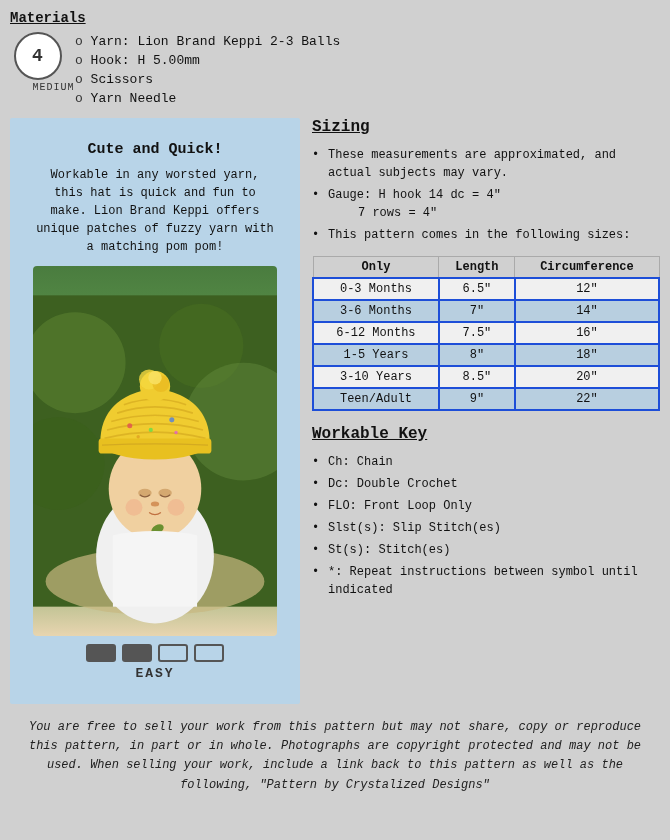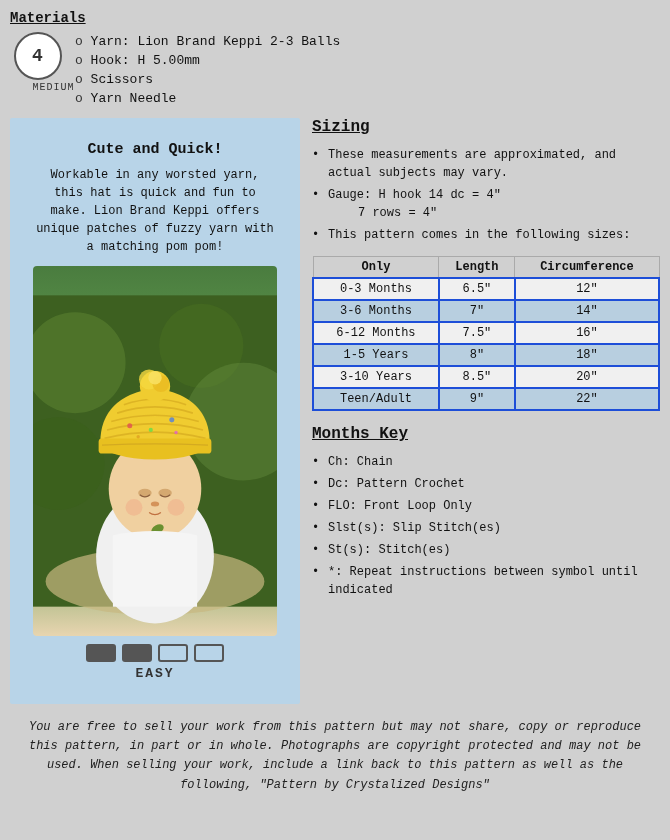--- a/index.html
+++ b/index.html
@@ -356,24 +356,24 @@
               <tr>
                 <td>Teen/Adult</td>
                 <td>9"</td>
                 <td>22"</td>
               </tr>
             </tbody>
         </table>
       </div>
 
       <div class="pattern-key-section">
-        <div class="section-title">Months Key</div>
+        <div class="section-title">Workable Key</div>
         <ul class="pattern-key-bullets" id="pattern-key-list">
         <li>Ch: Chain</li>
-            <li>Dc: Pattern Crochet</li>
+            <li>Dc: Double Crochet</li>
             <li>FLO: Front Loop Only</li>
             <li>Slst(s): Slip Stitch(es)</li>
             <li>St(s): Stitch(es)</li>
             <li>*: Repeat instructions between symbol until indicated</li>
           </ul>
       </div>
 
     </div>
   </div>
 

